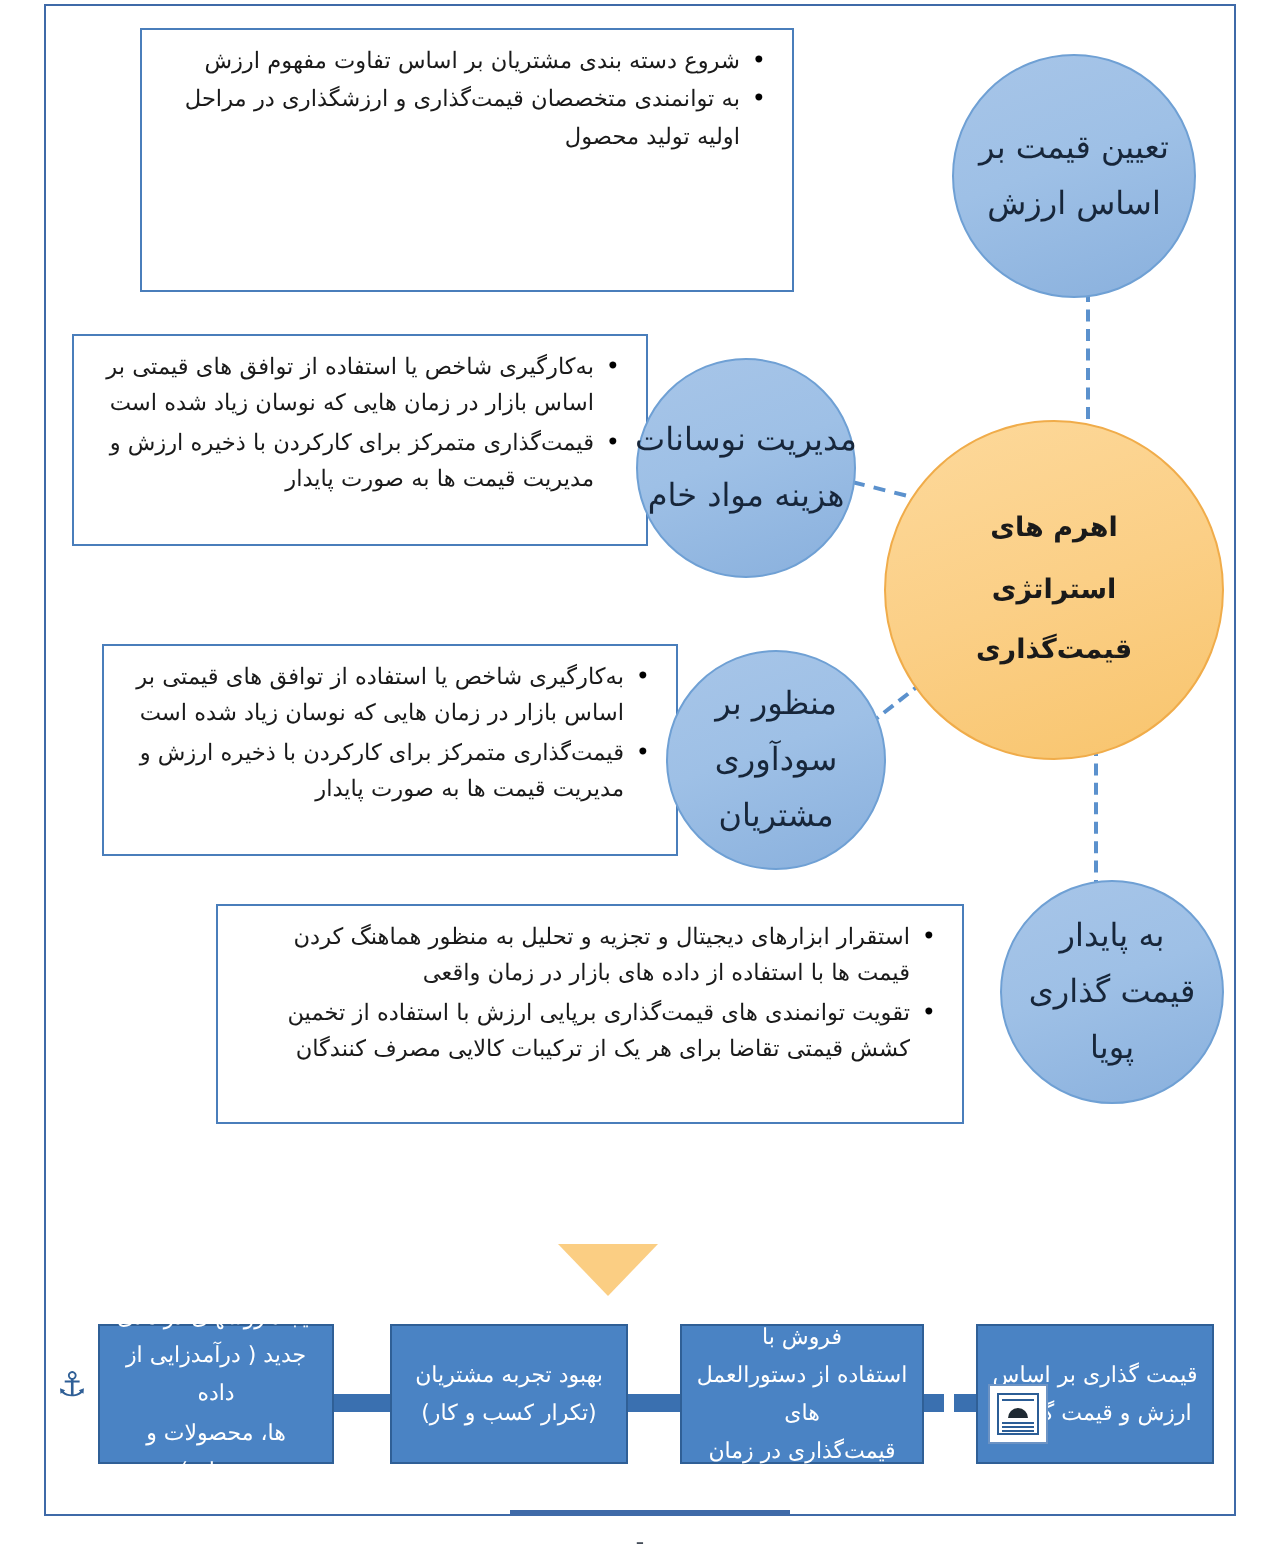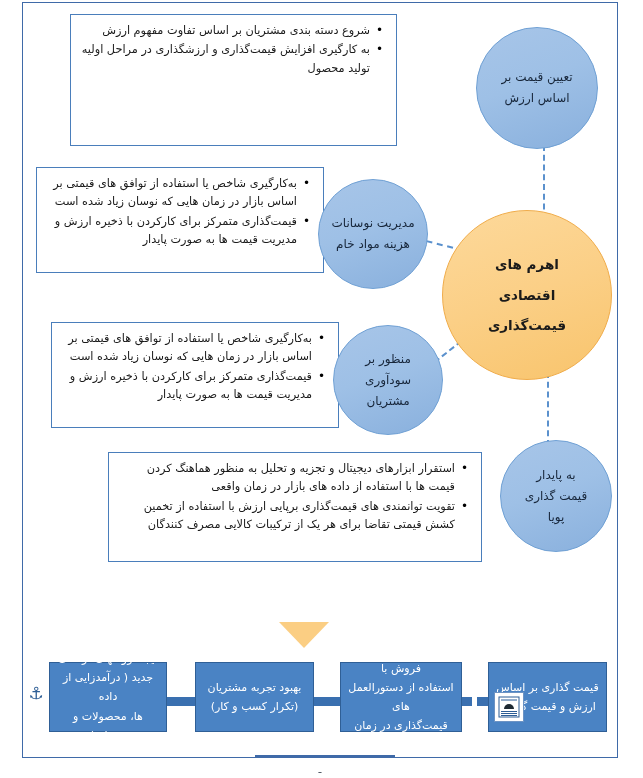--- a/index.html
+++ b/index.html
@@ -91,21 +91,21 @@
     justify-content: center;
     text-align: center;
     direction: rtl;
     box-sizing: border-box;
     z-index: 8;
   }
   .circle-blue {
     background: linear-gradient(160deg, #a7c5e8 0%, #9ec0e6 45%, #89b0dd 100%);
     border: 1px solid #6fa0d4;
     color: #17263a;
-    font-size: 12px;
+    font-size: 16px;
     line-height: 1.75;
   }
   .circle-main {
     background: linear-gradient(160deg, #fdd99b 0%, #fbcf86 50%, #f8c46c 100%);
     border: 1px solid #f0ac4a;
     color: #1a1a1a;
     font-weight: bold;
     font-size: 13.5px;
     line-height: 2.25;
   }
@@ -222,21 +222,21 @@
   <div class="dash" style="left:419px; top:373px; width:72px; transform: rotate(-38deg);"></div>
 
   <div class="dash" style="left:549px; top:372px; width:74px; transform: rotate(90deg);"></div>
 
   <div class="dash" style="left:312px; top:231px; width:18px; transform: rotate(0deg);"></div>
   <div class="dash" style="left:328px; top:378px; width:18px; transform: rotate(0deg);"></div>
 
   <div class="tbox" style="left:70px; top:14px; width:327px; height:132px;">
     <ul>
       <li>شروع دسته بندی مشتریان بر اساس تفاوت مفهوم ارزش</li>
-      <li>به کارگیری افزایش قیمت‌گذاری و ارزشگذاری در مراحل اولیه تولید محصول</li>
+      <li>به توانمندی متخصصان قیمت‌گذاری و ارزشگذاری در مراحل اولیه تولید محصول</li>
     </ul>
   </div>
 
   <div class="tbox" style="left:36px; top:167px; width:288px; height:106px;">
     <ul>
       <li>به‌کارگیری شاخص یا استفاده از توافق های قیمتی بر اساس بازار در زمان هایی که نوسان زیاد شده است</li>
       <li>قیمت‌گذاری متمرکز برای کارکردن با ذخیره ارزش و مدیریت قیمت ها به صورت پایدار</li>
     </ul>
   </div>
 
@@ -271,21 +271,21 @@
   </div>
 
   <div class="circle circle-blue" style="left:500px; top:440px; width:112px; height:112px;">
     <span>به پایدار</span>
     <span>قیمت گذاری</span>
     <span>پویا</span>
   </div>
 
   <div class="circle circle-main" style="left:442px; top:210px; width:170px; height:170px;">
     <span>اهرم های</span>
-    <span>اقتصادی</span>
+    <span>استراتژی</span>
     <span>قیمت‌گذاری</span>
   </div>
 
   <div class="banner-arrow"></div>
 
   <div class="bconn" style="left:166px; top:697px; width:30px;"></div>
   <div class="bconn" style="left:313px; top:697px; width:28px;"></div>
   <div class="bconn" style="left:461px; top:697px; width:28px;"></div>
   <div class="bconn-split" style="left:472px; top:697px; width:5px;"></div>
 

